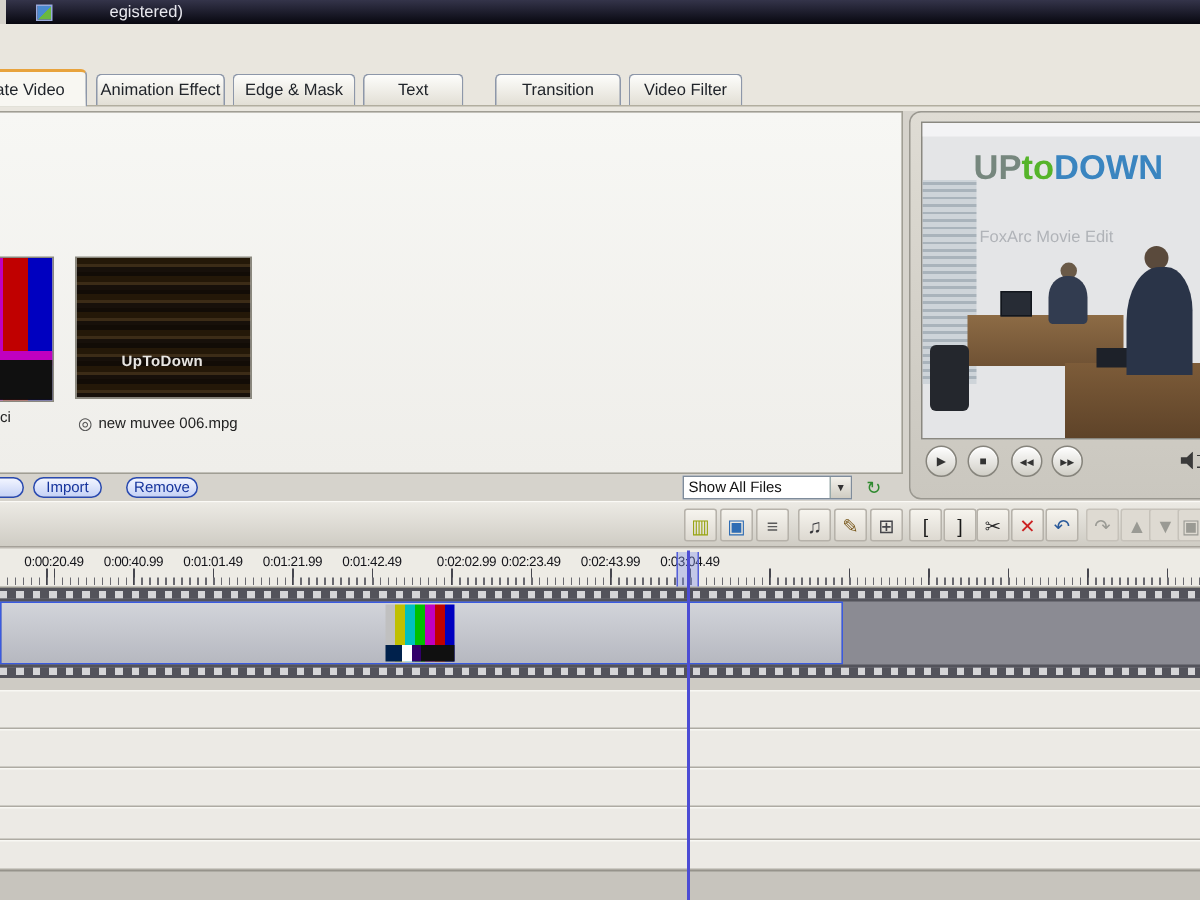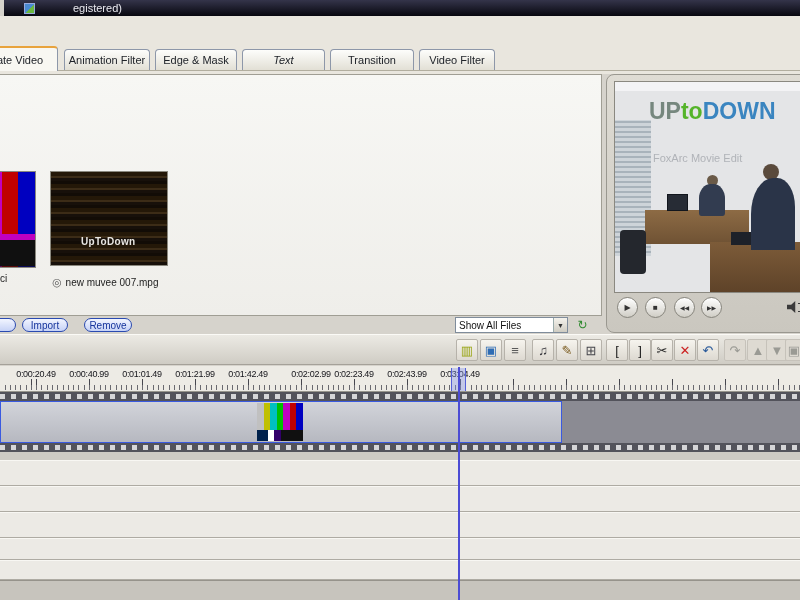--- a/index.html
+++ b/index.html
@@ -138,26 +138,26 @@
     <span class="appicon"></span>
     <span>egistered)</span>
   </div>
 
   <div id="header">
     <div id="tabline"></div>
     <div class="tab active" style="left:-24px;width:82px;">
       <span>eate Video</span>
       </div>
     <div class="tab" style="left:64px;width:86px;">
-      <span>Animation Filter</span>
+      <span>Animation Effect</span>
       </div>
     <div class="tab" style="left:155px;width:82px;">
       <span>Edge &amp; Mask</span>
       </div>
-    <div class="tab" style="left:242px;width:83px;font-style:italic;">
+    <div class="tab" style="left:242px;width:67px;">
       <span>Text</span>
       </div>
     <div class="tab" style="left:330px;width:84px;">
       <span>Transition</span>
       </div>
     <div class="tab" style="left:419px;width:76px;">
       <span>Video Filter</span>
       </div>
 
     <div class="menu-item" style="left:-2px;">
@@ -172,21 +172,21 @@
   </div>
 
   <div id="library">
     <div id="thumb1" class="thumb"></div>
     <div id="label1" class="item-label">ci</div>
     <div id="thumb2" class="thumb">
       <span class="watermark">UpToDown</span>
     </div>
     <div id="caption2" class="item-label">
       <span class="film-icon">◎</span>
-      <span>new muvee 007.mpg</span>
+      <span>new muvee 006.mpg</span>
     </div>
   </div>
 
   <div class="pill" style="left:-30px;width:46px;"></div>
   <div class="pill" style="left:22px;width:46px;">Import</div>
   <div class="pill" style="left:84px;width:48px;">Remove</div>
   <div id="dropdown">
     <span class="val">Show All Files</span>
     <span class="dd-btn">▼</span>
   </div>

